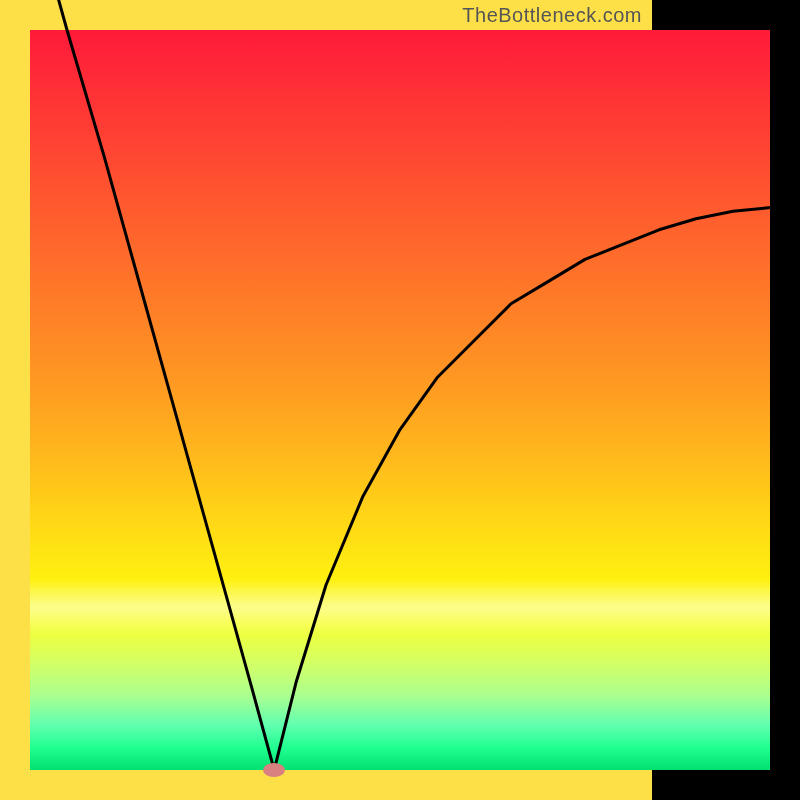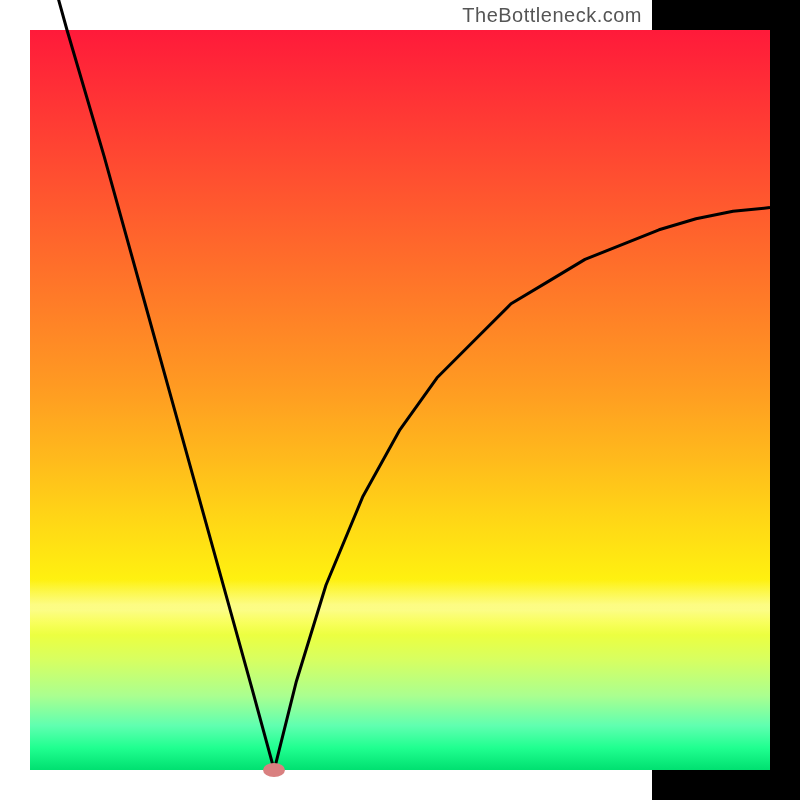--- a/index.html
+++ b/index.html
@@ -8,21 +8,21 @@
     width: 800px;
     height: 800px;
     background: #000;
     font-family: Arial, Helvetica, sans-serif;
     overflow: hidden;
   }
   .frame {
     position: relative;
     width: 652px;
     height: 800px;
-    background: #ffffff;
+    background: #fde047;
   }
   .watermark {
     position: absolute;
     top: 4px;
     right: 10px;
     color: #555;
     font-size: 20px;
     letter-spacing: 0.5px;
     z-index: 10;
     user-select: none;

